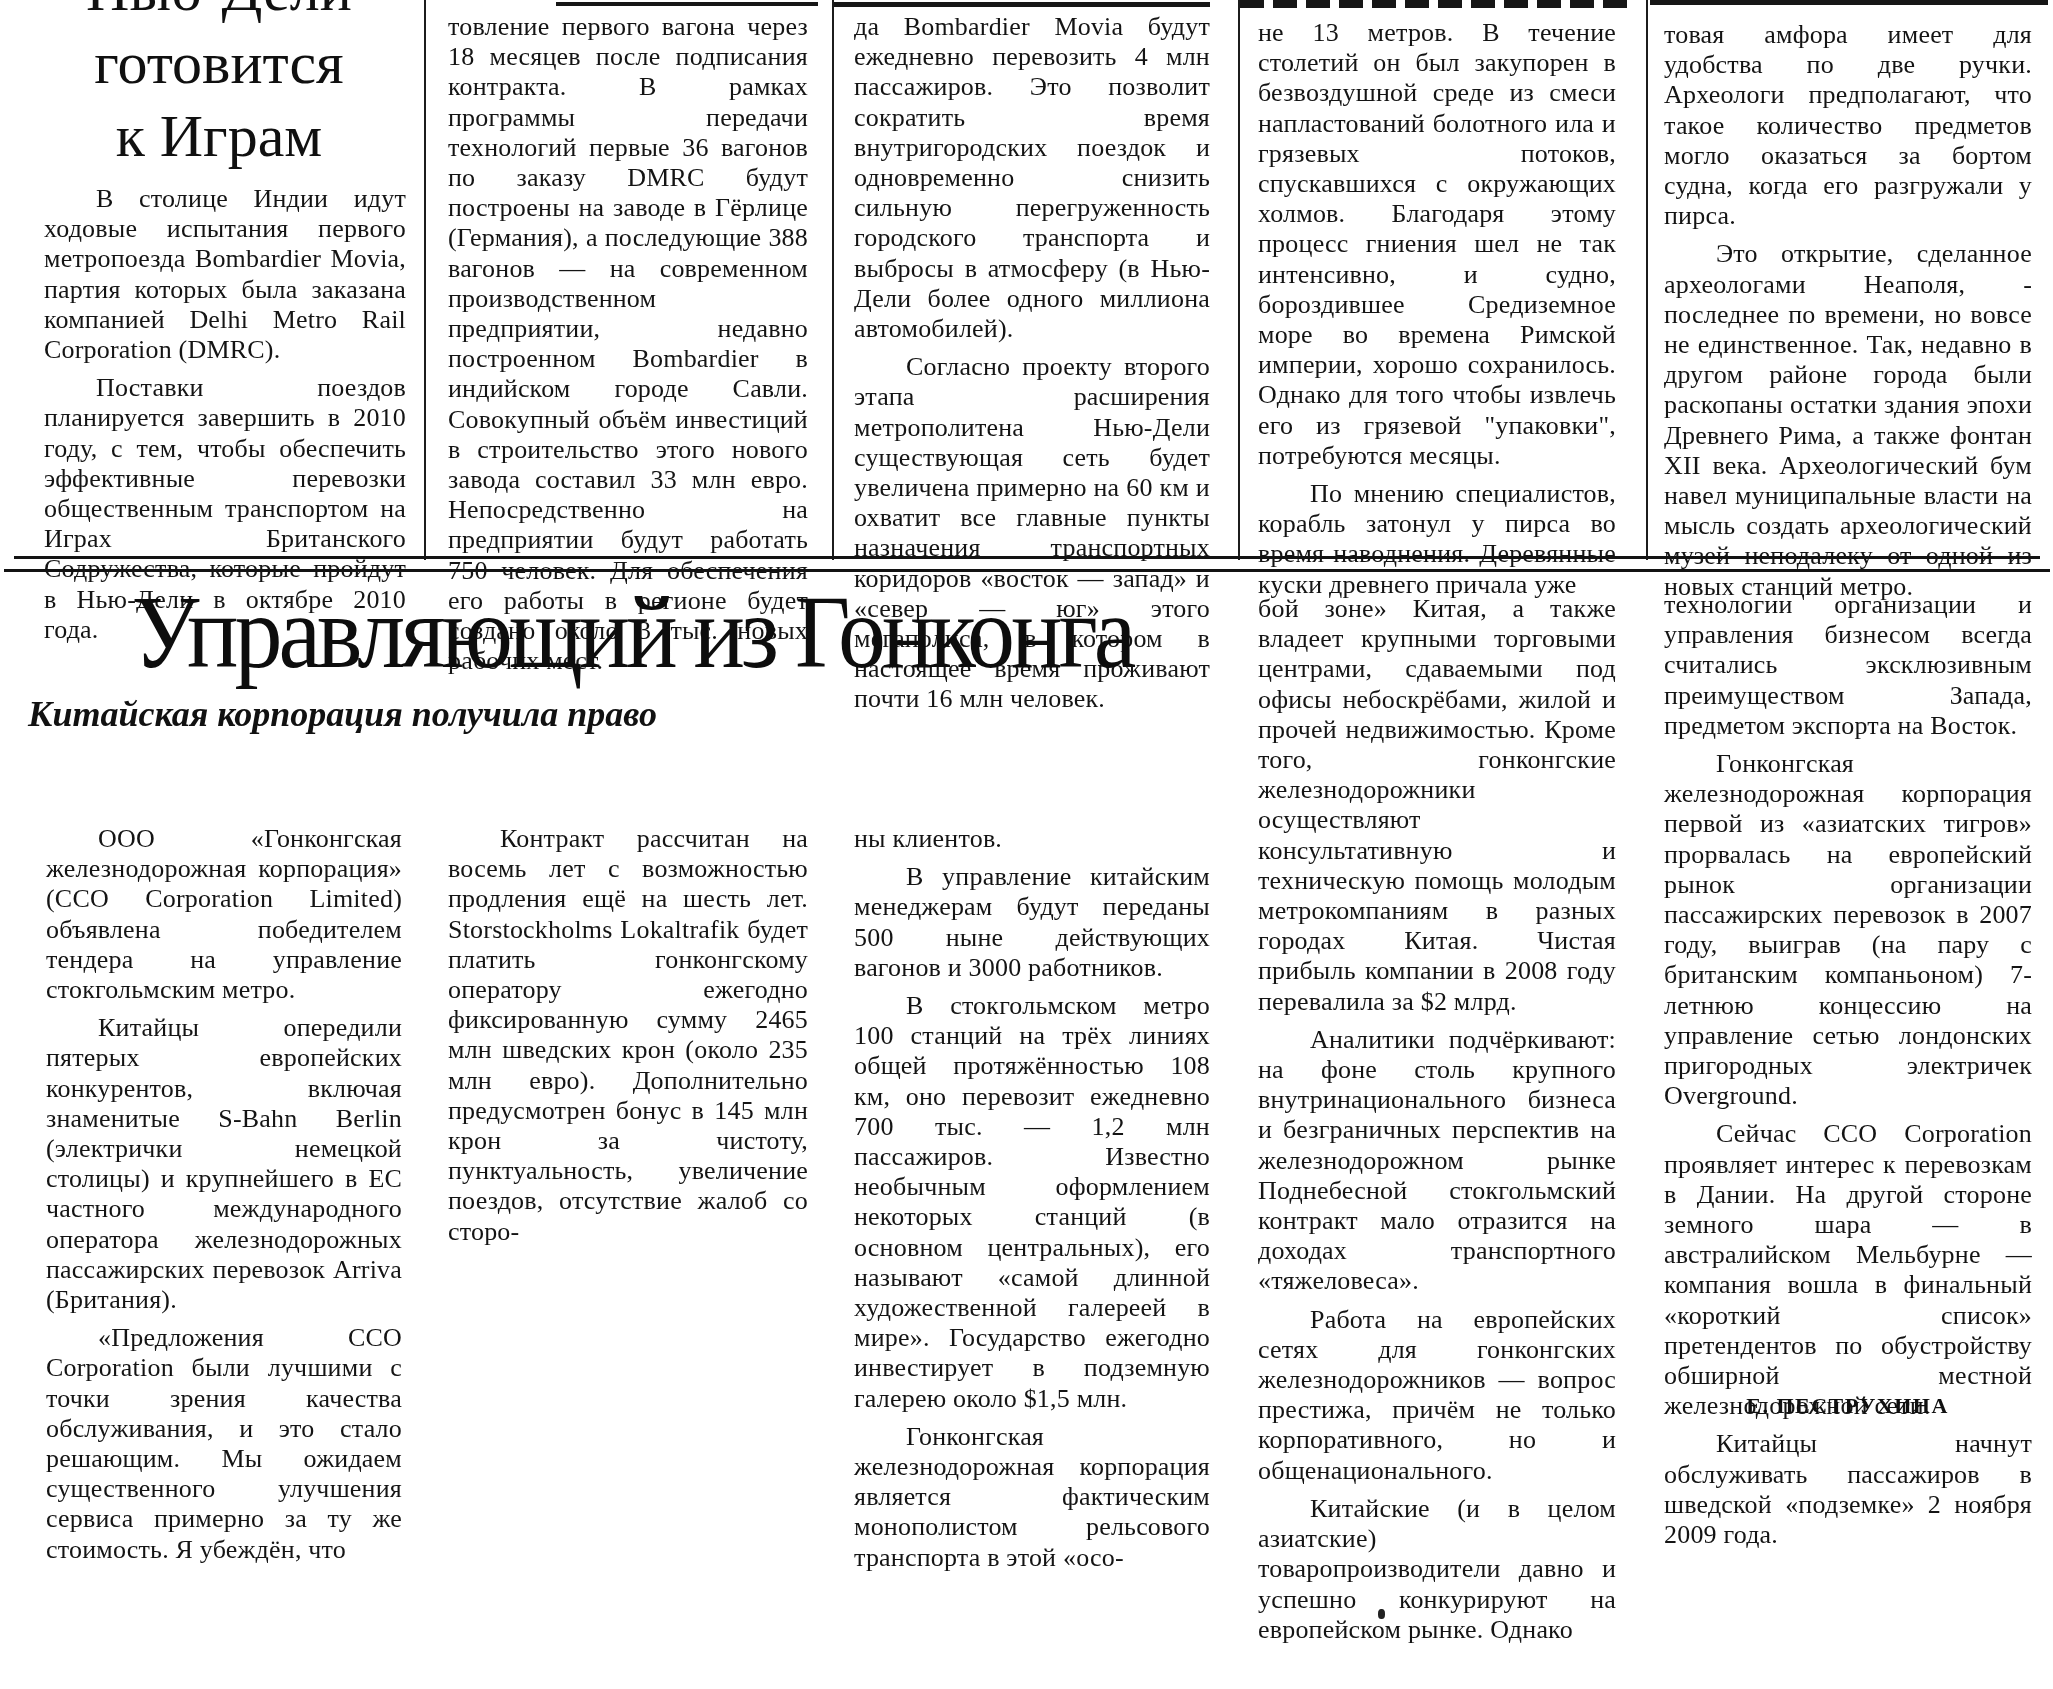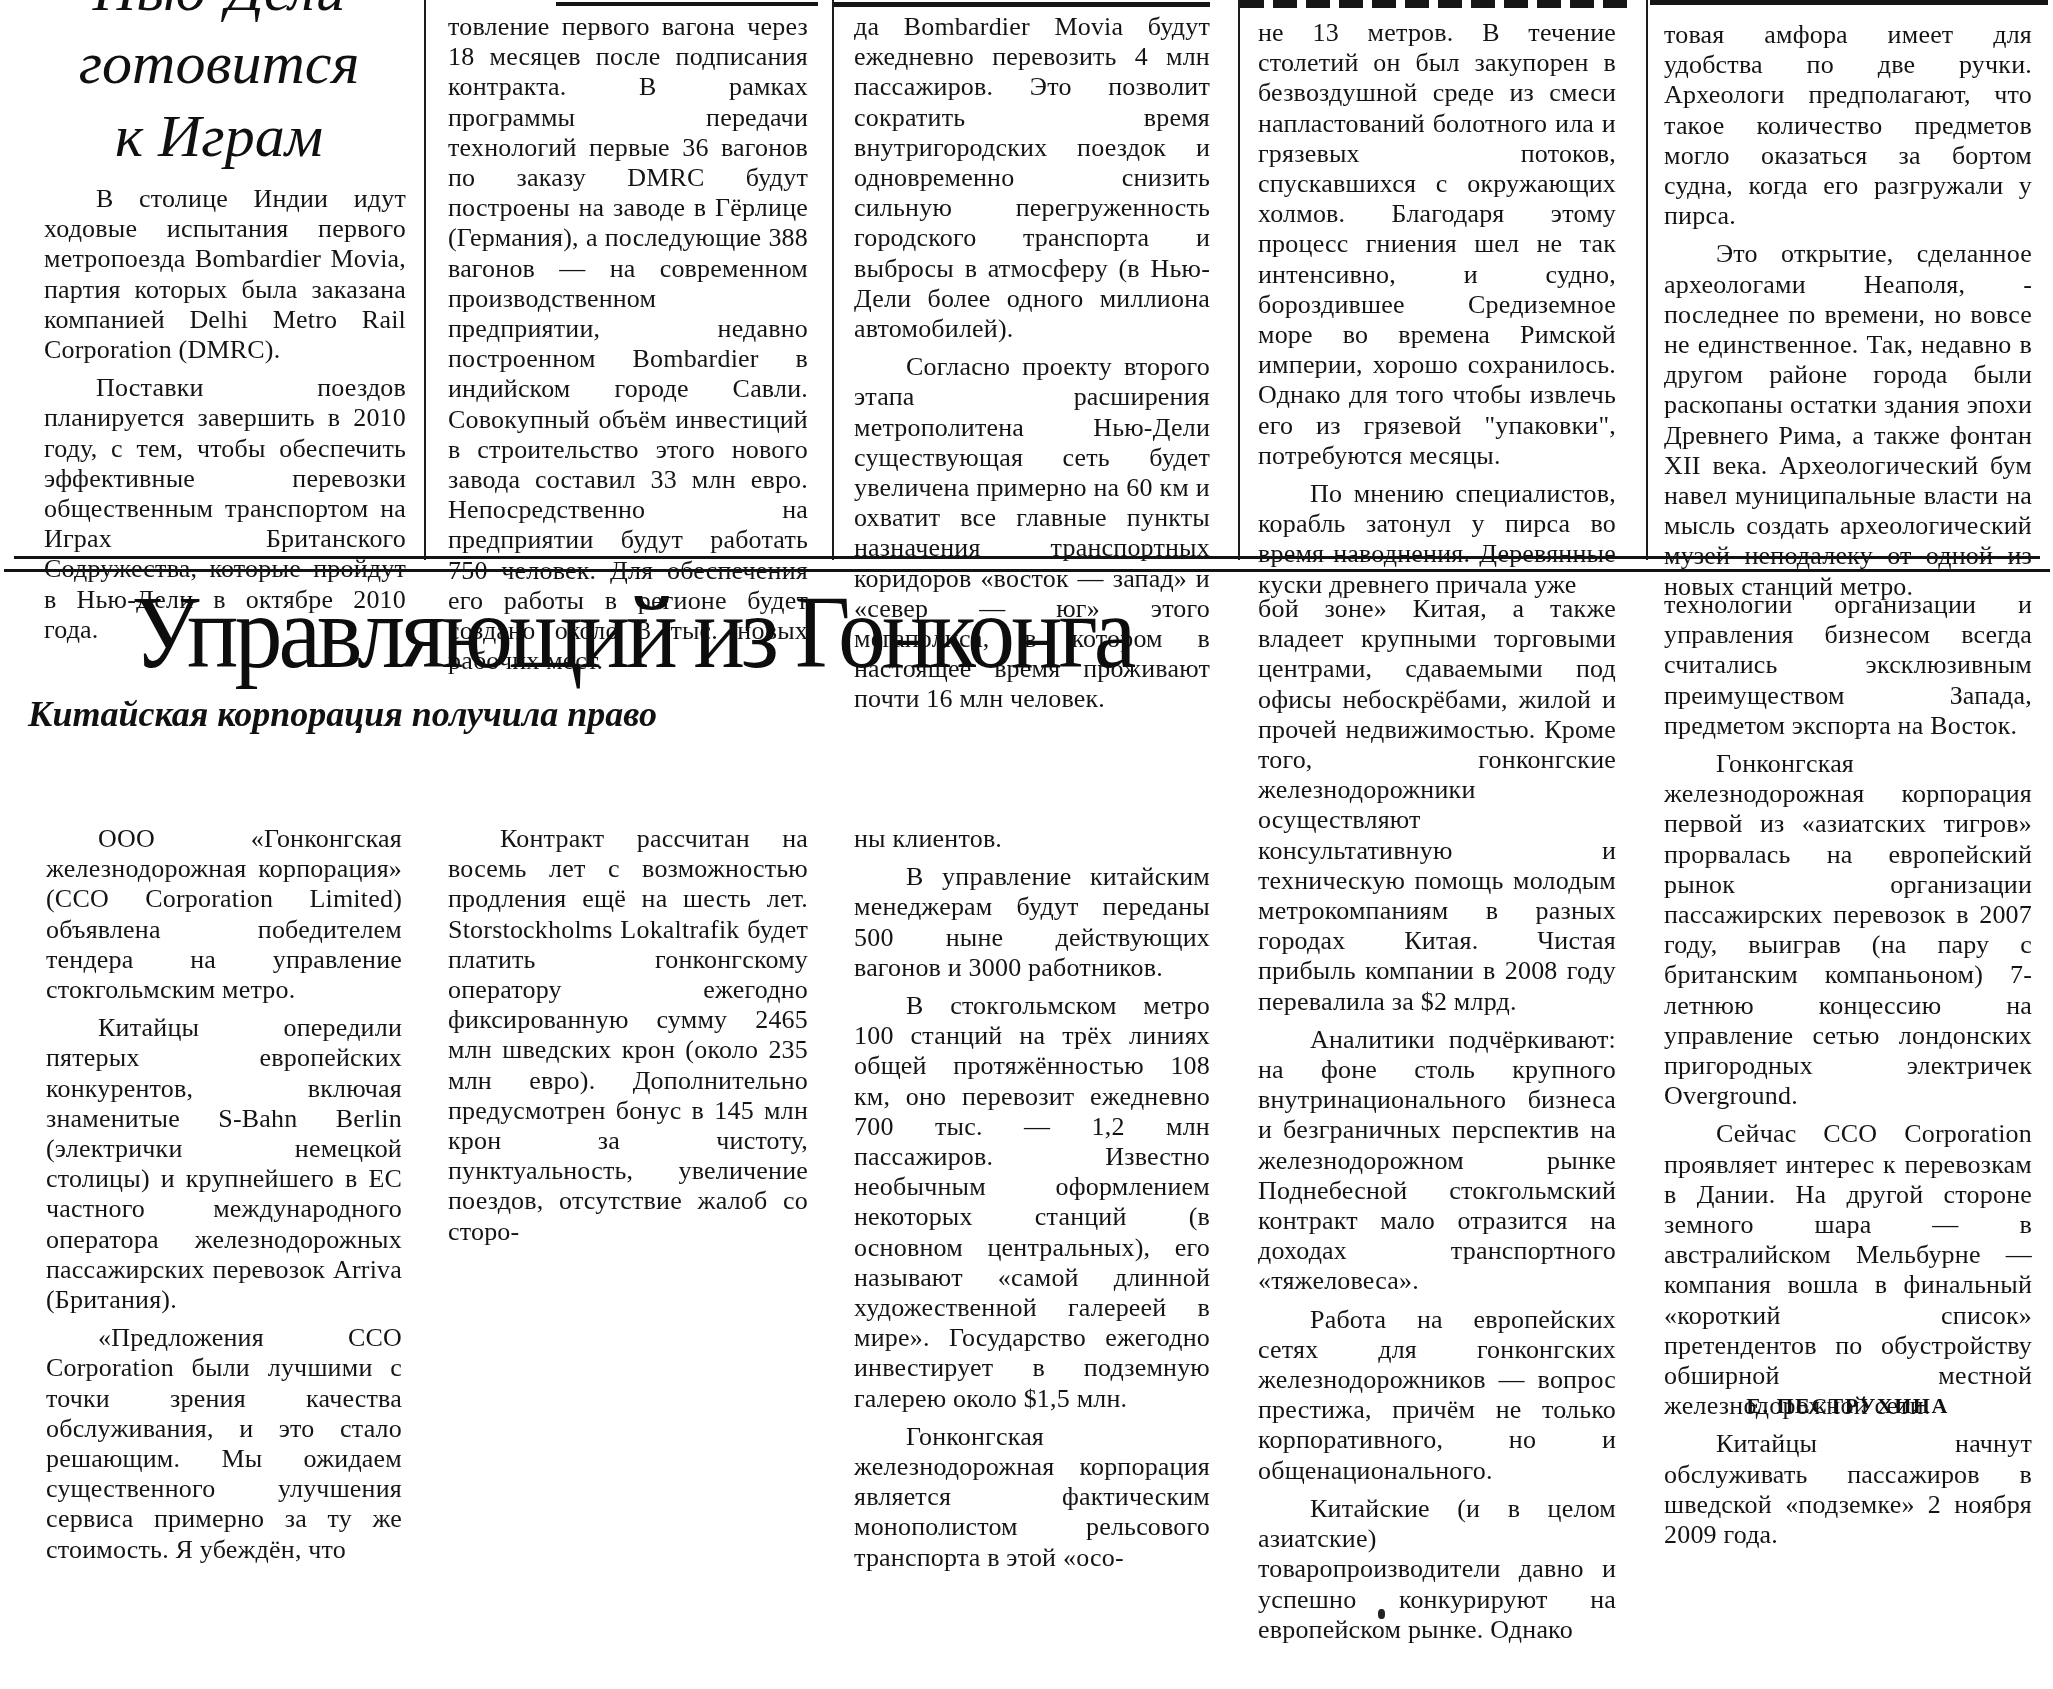--- a/index.html
+++ b/index.html
@@ -21,21 +21,21 @@
   .col p{margin:8px;padding:0;}
   .col p.ind{text-indent:52px;}
   .delhi-headline{
     position:absolute;
     left:14px;top:-46px;width:410px;
     font-size:60px;line-height:73px;
     text-align:center;
     color:#101010;
     white-space:nowrap;
   }
-  .delhi-headline div{display:block;font-style:italic;}
+  .delhi-headline div{display:block;}
   .main-headline{
     position:absolute;
     left:28px;top:572px;width:1208px;
     text-align:center;
     font-size:96px;
     letter-spacing:-4px;
     color:#0d0d0d;
     transform:scaleY(1.08);
     transform-origin:top center;
     white-space:nowrap;

